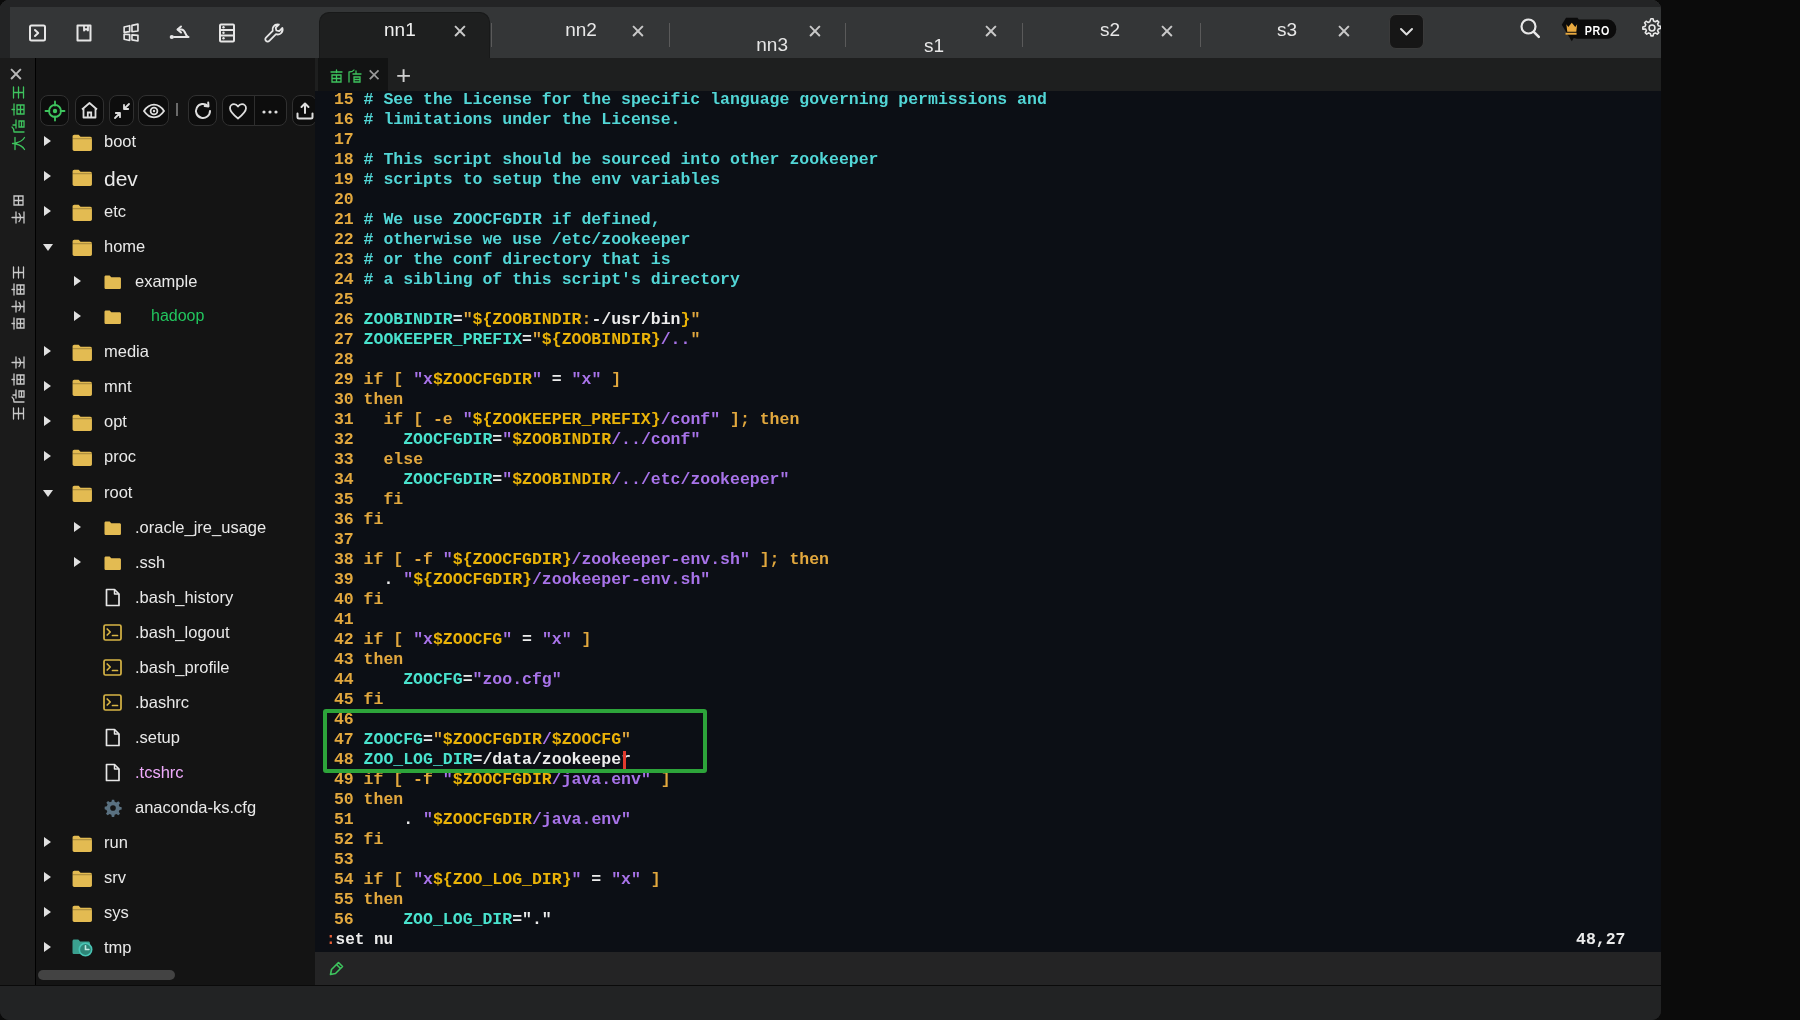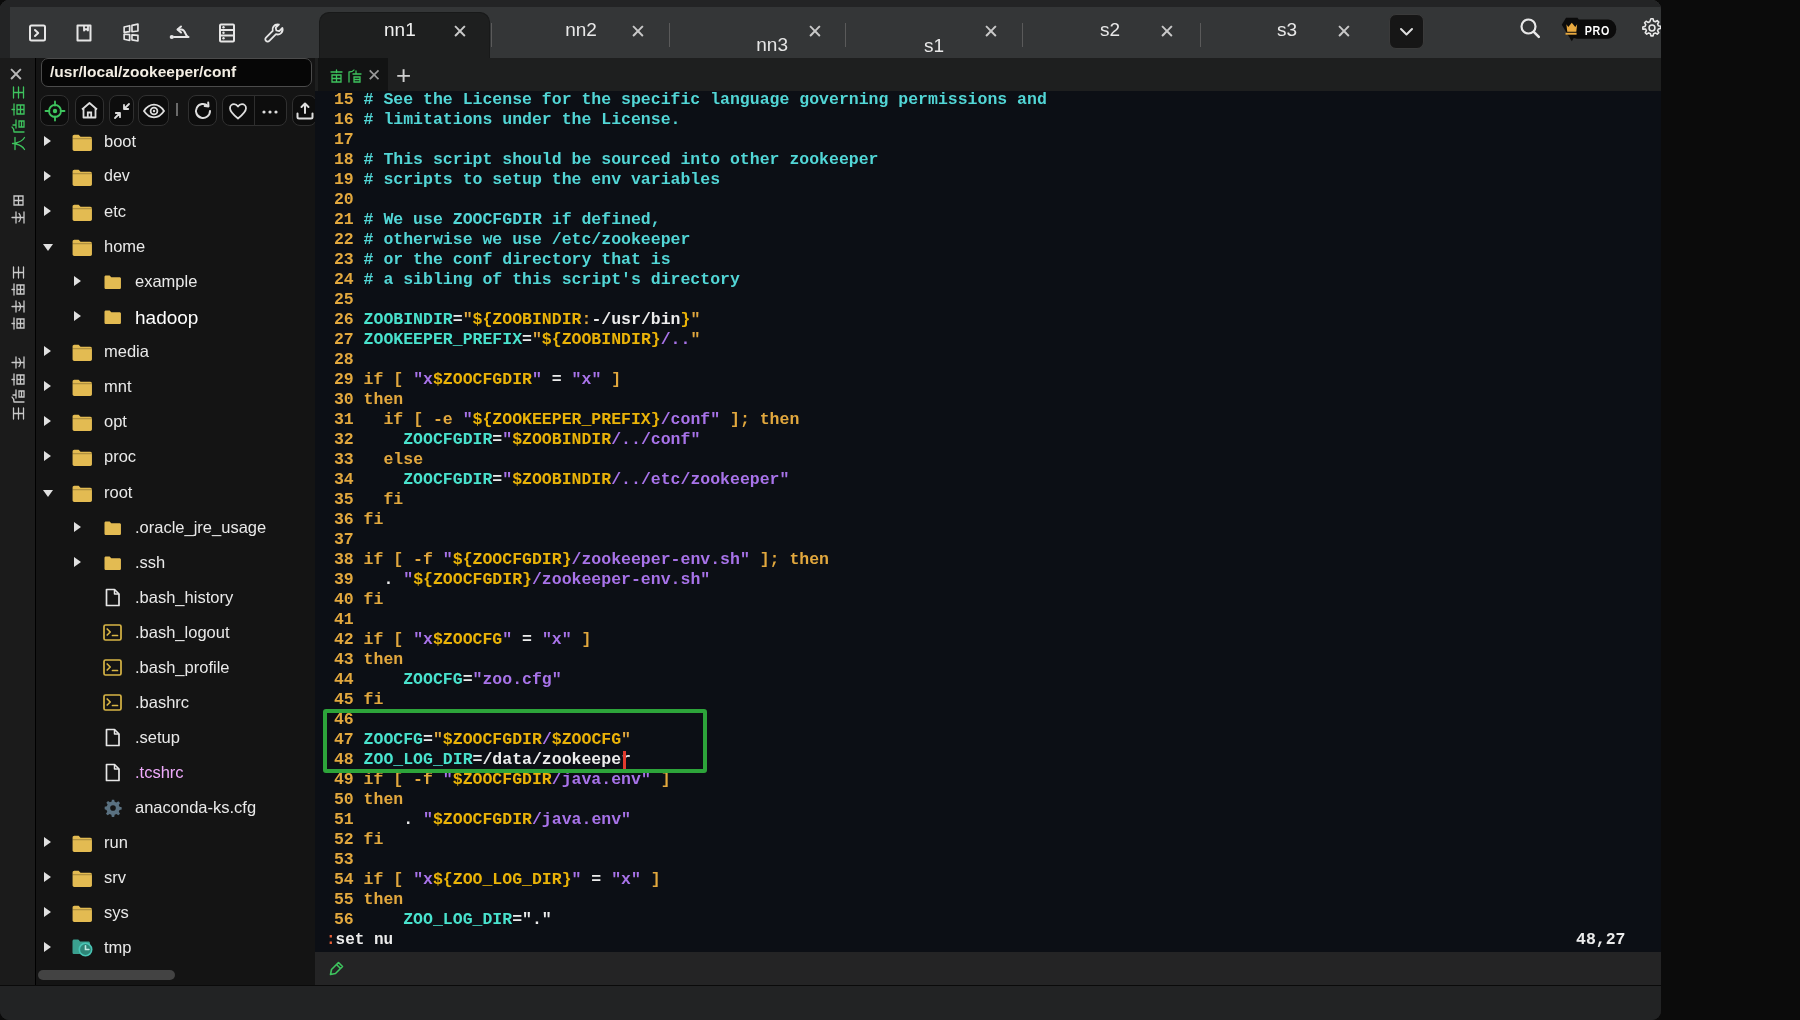--- a/index.html
+++ b/index.html
@@ -165,21 +165,20 @@
         </div>
         <div style="margin:1.0px">
           <svg width="15" height="15" viewBox="0 0 15 15" fill="none" style="display:block">
             <path d="M7.5 1v12M2 5h11M3.5 8c2 2 6 2 8 0M2 13h11" stroke="#c9c9c9" stroke-width="1.3" stroke-linecap="round"></path>
           </svg>
         </div>
       </div>
     </div>
 <div class="abs" style="left:35px;top:58px;width:1px;height:927px;background:#000"></div>
 <div class="abs" style="left:36px;top:58px;width:279px;height:927px;background:#141414"></div>
-<div class="abs" style="left:41px;top:58px;width:271px;height:29px;background:#060606;border:1.5px solid #4b4b4b;border-radius:7px;color:#f3eee4;font-size:15.5px;font-weight:700;line-height:26px;padding-left:8px">/usr/local/zookeeper/conf</div>
 <div class="abs" style="left:40px;top:95px;width:29px;height:31px;background:#0d0d0d;border:1px solid #303030;border-radius:8px;display:flex;align-items:center;justify-content:center">
       <svg width="22" height="22" viewBox="0 0 22 22" fill="none">
         <circle cx="11" cy="11" r="6" stroke="#3ec45e" stroke-width="1.8"></circle>
         <circle cx="11" cy="11" r="2.2" fill="#3ec45e"></circle>
         <path d="M11 1.5v4M11 16.5v4M1.5 11h4M16.5 11h4" stroke="#3ec45e" stroke-width="1.8" stroke-linecap="round"></path>
       </svg>
     </div>
 <div class="abs" style="left:75px;top:95px;width:29px;height:31px;background:#0d0d0d;border:1px solid #303030;border-radius:8px;display:flex;align-items:center;justify-content:center">
       <svg width="21" height="21" viewBox="0 0 21 21" fill="none">
         <path d="M3 9.5L10.5 3l7.5 6.5M4.5 8.5v9h12v-9" stroke="#dedede" stroke-width="1.8" stroke-linejoin="round"></path>
@@ -225,21 +224,21 @@
 <div class="abs" style="left:71px;top:133.0px"><svg width="22" height="19" viewBox="0 0 21 18" fill="none">
         <path d="M1.5 3.2c0-.9.7-1.6 1.6-1.6h4.2l1.8 2h9.3c.9 0 1.6.7 1.6 1.6v10.2c0 .9-.7 1.6-1.6 1.6H3.1c-.9 0-1.6-.7-1.6-1.6z" fill="#e3bb52"></path>
         <path d="M1.5 5.4h18.5" stroke="#00000055" stroke-width="0.8"></path>
       </svg></div>
 <div class="abs" style="left:104px;top:132.0px;color:#e9e9e9;font-size:16.5px">boot</div>
 <div class="abs" style="left:44px;top:171.05px;width:0;height:0;border-top:5.5px solid transparent;border-bottom:5.5px solid transparent;border-left:7px solid #e0e0e0"></div>
 <div class="abs" style="left:71px;top:168.05px"><svg width="22" height="19" viewBox="0 0 21 18" fill="none">
         <path d="M1.5 3.2c0-.9.7-1.6 1.6-1.6h4.2l1.8 2h9.3c.9 0 1.6.7 1.6 1.6v10.2c0 .9-.7 1.6-1.6 1.6H3.1c-.9 0-1.6-.7-1.6-1.6z" fill="#e3bb52"></path>
         <path d="M1.5 5.4h18.5" stroke="#00000055" stroke-width="0.8"></path>
       </svg></div>
-<div class="abs" style="left:104px;top:167.05px;color:#e9e9e9;font-size:16px">dev</div>
+<div class="abs" style="left:104px;top:167.05px;color:#e9e9e9;font-size:21px">dev</div>
 <div class="abs" style="left:44px;top:206.10000000000002px;width:0;height:0;border-top:5.5px solid transparent;border-bottom:5.5px solid transparent;border-left:7px solid #e0e0e0"></div>
 <div class="abs" style="left:71px;top:203.10000000000002px"><svg width="22" height="19" viewBox="0 0 21 18" fill="none">
         <path d="M1.5 3.2c0-.9.7-1.6 1.6-1.6h4.2l1.8 2h9.3c.9 0 1.6.7 1.6 1.6v10.2c0 .9-.7 1.6-1.6 1.6H3.1c-.9 0-1.6-.7-1.6-1.6z" fill="#e3bb52"></path>
         <path d="M1.5 5.4h18.5" stroke="#00000055" stroke-width="0.8"></path>
       </svg></div>
 <div class="abs" style="left:104px;top:202.10000000000002px;color:#e9e9e9;font-size:16.5px">etc</div>
 <div class="abs" style="left:43px;top:244.15000000000003px;width:0;height:0;border-left:5.5px solid transparent;border-right:5.5px solid transparent;border-top:7px solid #e0e0e0"></div>
 <div class="abs" style="left:71px;top:238.15000000000003px"><svg width="22" height="19" viewBox="0 0 21 18" fill="none">
         <path d="M1.5 3.2c0-.9.7-1.6 1.6-1.6h4.2l1.8 2h9.3c.9 0 1.6.7 1.6 1.6v10.2c0 .9-.7 1.6-1.6 1.6H3.1c-.9 0-1.6-.7-1.6-1.6z" fill="#e3bb52"></path>
         <path d="M1.5 5.4h18.5" stroke="#00000055" stroke-width="0.8"></path>
@@ -247,21 +246,21 @@
 <div class="abs" style="left:104px;top:237.15000000000003px;color:#e9e9e9;font-size:16.5px">home</div>
 <div class="abs" style="left:74px;top:276.20000000000005px;width:0;height:0;border-top:5.5px solid transparent;border-bottom:5.5px solid transparent;border-left:7px solid #e0e0e0"></div>
 <div class="abs" style="left:103px;top:274.20000000000005px"><svg width="19" height="16" viewBox="0 0 21 18" fill="none">
         <path d="M1.5 3.2c0-.9.7-1.6 1.6-1.6h4.2l1.8 2h9.3c.9 0 1.6.7 1.6 1.6v10.2c0 .9-.7 1.6-1.6 1.6H3.1c-.9 0-1.6-.7-1.6-1.6z" fill="#e3bb52"></path>
       </svg></div>
 <div class="abs" style="left:135px;top:272.20000000000005px;color:#e9e9e9;font-size:16.5px">example</div>
 <div class="abs" style="left:74px;top:311.25000000000006px;width:0;height:0;border-top:5.5px solid transparent;border-bottom:5.5px solid transparent;border-left:7px solid #e0e0e0"></div>
 <div class="abs" style="left:103px;top:309.25000000000006px"><svg width="19" height="16" viewBox="0 0 21 18" fill="none">
         <path d="M1.5 3.2c0-.9.7-1.6 1.6-1.6h4.2l1.8 2h9.3c.9 0 1.6.7 1.6 1.6v10.2c0 .9-.7 1.6-1.6 1.6H3.1c-.9 0-1.6-.7-1.6-1.6z" fill="#e3bb52"></path>
       </svg></div>
-<div class="abs" style="left:135px;top:307.25000000000006px;color:#ffffff;font-size:19px">hadoop</div>
+<div class="abs" style="left:151px;top:307.25000000000006px;color:#22c55e;font-size:16px">hadoop</div>
 <div class="abs" style="left:44px;top:346.30000000000007px;width:0;height:0;border-top:5.5px solid transparent;border-bottom:5.5px solid transparent;border-left:7px solid #e0e0e0"></div>
 <div class="abs" style="left:71px;top:343.30000000000007px"><svg width="22" height="19" viewBox="0 0 21 18" fill="none">
         <path d="M1.5 3.2c0-.9.7-1.6 1.6-1.6h4.2l1.8 2h9.3c.9 0 1.6.7 1.6 1.6v10.2c0 .9-.7 1.6-1.6 1.6H3.1c-.9 0-1.6-.7-1.6-1.6z" fill="#e3bb52"></path>
         <path d="M1.5 5.4h18.5" stroke="#00000055" stroke-width="0.8"></path>
       </svg></div>
 <div class="abs" style="left:104px;top:342.30000000000007px;color:#e9e9e9;font-size:16.5px">media</div>
 <div class="abs" style="left:44px;top:381.3500000000001px;width:0;height:0;border-top:5.5px solid transparent;border-bottom:5.5px solid transparent;border-left:7px solid #e0e0e0"></div>
 <div class="abs" style="left:71px;top:378.3500000000001px"><svg width="22" height="19" viewBox="0 0 21 18" fill="none">
         <path d="M1.5 3.2c0-.9.7-1.6 1.6-1.6h4.2l1.8 2h9.3c.9 0 1.6.7 1.6 1.6v10.2c0 .9-.7 1.6-1.6 1.6H3.1c-.9 0-1.6-.7-1.6-1.6z" fill="#e3bb52"></path>
         <path d="M1.5 5.4h18.5" stroke="#00000055" stroke-width="0.8"></path>

